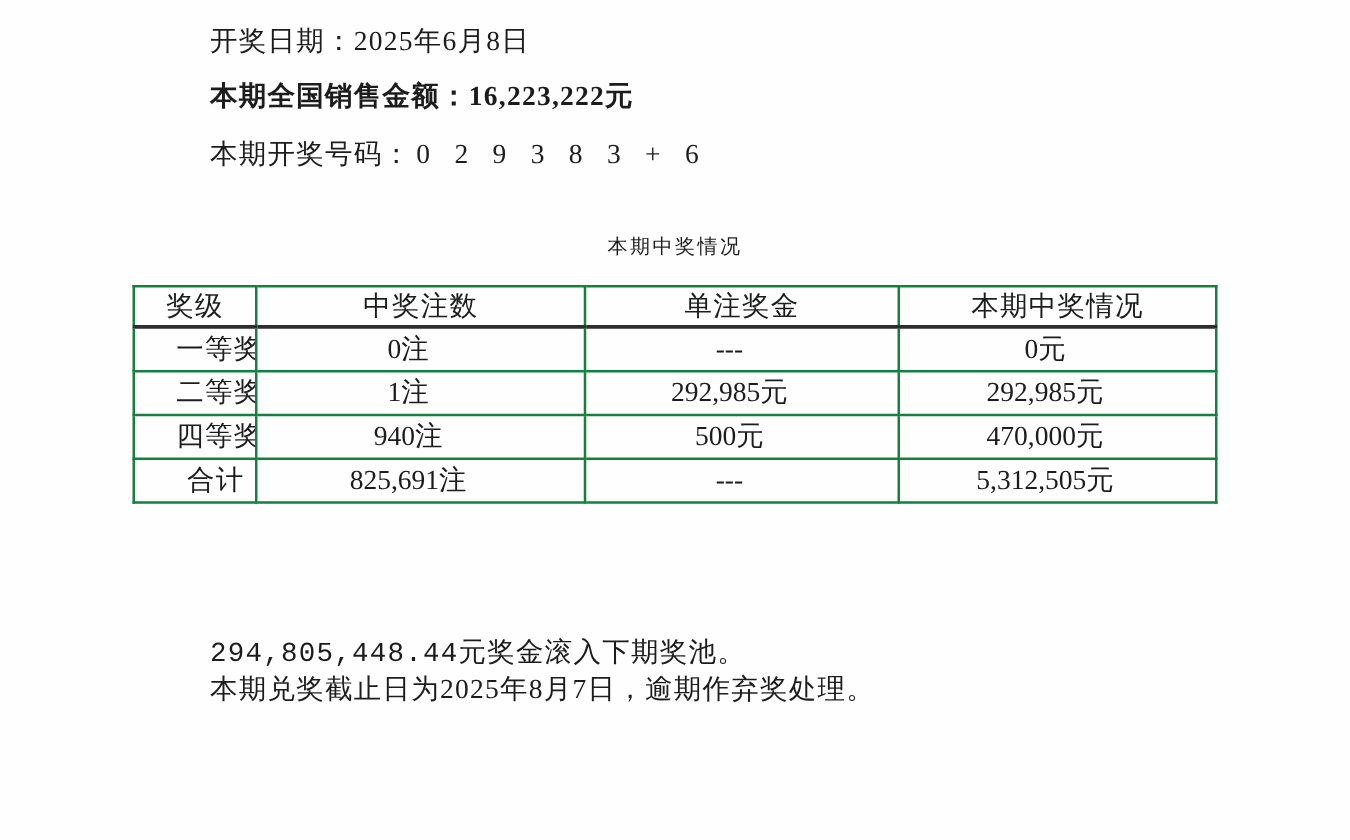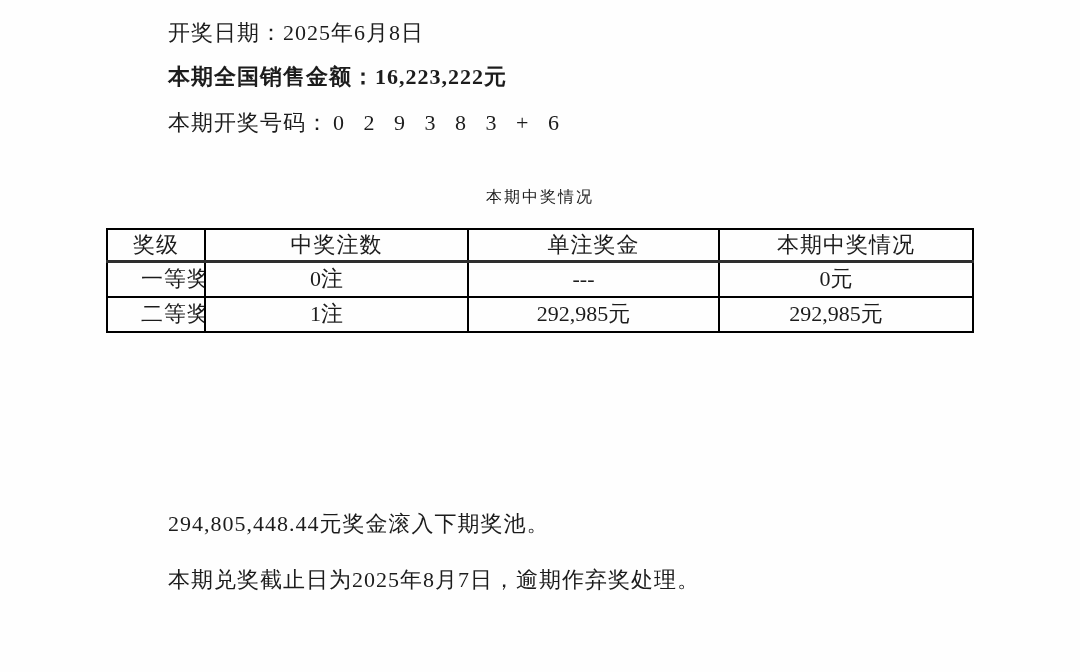--- a/index.html
+++ b/index.html
@@ -20,22 +20,22 @@
     left:152px;
     font-size:22px;
     line-height:25px;
     white-space:nowrap;
     letter-spacing:1px;
     margin-left:16px;
   }
   #line-date     { top:20px; }
   #line-sales    { top:64px;font-weight:bold; }
   #line-numbers  { top:110px; }
-  #line-rollover { top:511px; }
-  #line-deadline { top:567px; }
+  #line-rollover { top:511px;font-family:Liberation Mono, monospace; }
+  #line-deadline { top:538px; }
   #line-website  { top:624px; }
   .digits { letter-spacing:7px; padding-left:4px; }
   .table-title {
     position:absolute;
     top:187px; left:0;
     width:1080px;
     text-align:center;
     font-size:16px;
     letter-spacing:2px;
   }
@@ -45,21 +45,21 @@
     width:866px;
     border-collapse:collapse;
     table-layout:fixed;
     font-size:22px;
   }
   .prize col.c1 { width:98px; }
   .prize col.c2 { width:263px; }
   .prize col.c3 { width:251px; }
   .prize col.c4 { width:254px; }
   .prize th, .prize td {
-    border:2px solid #000000;
+    border:2px solid #15803d;
     padding:0;
     overflow:hidden;
     white-space:nowrap;
   }
   .prize th {
     font-weight:normal;
     text-align:center;
     height:31px;
     border-bottom:3px solid #2e2e2e;
     letter-spacing:1px;
@@ -104,20 +104,32 @@
         <td class="c-num">0注</td>
         <td class="c-num">---</td>
         <td class="c-num">0元</td>
       </tr>
       <tr>
         <td class="c-level">二等奖</td>
         <td class="c-num">1注</td>
         <td class="c-num">292,985元</td>
         <td class="c-num">292,985元</td>
       </tr>
+      <tr>
+        <td class="c-level">四等奖</td>
+        <td class="c-num">940注</td>
+        <td class="c-num">500元</td>
+        <td class="c-num">470,000元</td>
+      </tr>
+      <tr>
+        <td class="c-level">合计</td>
+        <td class="c-num">825,691注</td>
+        <td class="c-num">---</td>
+        <td class="c-num">5,312,505元</td>
+      </tr>
     </tbody>
   </table>
 
   <p class="line" id="line-rollover">294,805,448.44元奖金滚入下期奖池。</p>
 
   <p class="line" id="line-deadline">本期兑奖截止日为2025年8月7日，逾期作弃奖处理。</p>
 
 
 </div>
 

